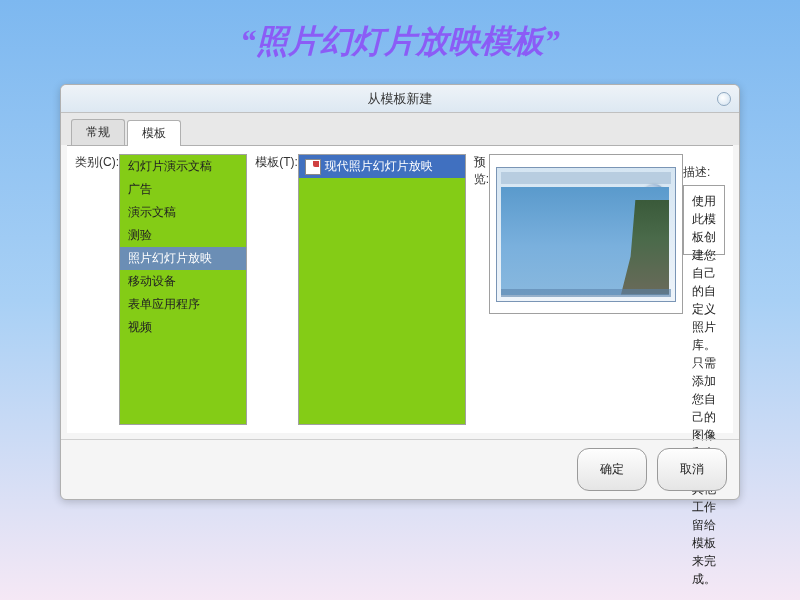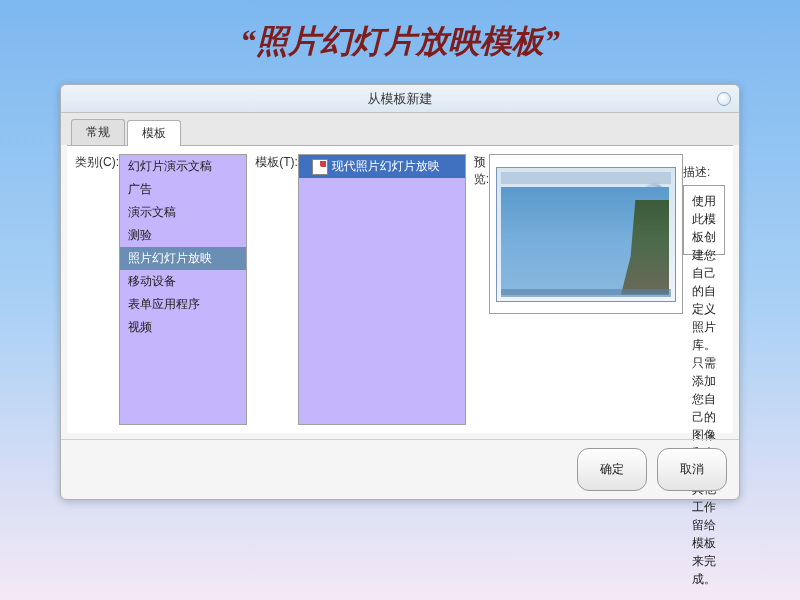--- a/index.html
+++ b/index.html
@@ -9,21 +9,21 @@
       font-family: "Microsoft YaHei", SimSun, sans-serif;
       font-size: 12px;
       overflow: hidden;
     }
     .page-title {
       text-align: center;
       padding: 20px 0;
       font-family: FangSong, STFangsong, serif;
       font-size: 32px;
       font-weight: bold;
-      color: #7f1d1d;
+      color: #8b5cf6;
       font-style: italic;
     }
     .dialog {
       margin: 0 auto;
       width: 680px;
       height: 416px;
       background: #f5f5f5;
       border: 1px solid #b0b0b0;
       border-radius: 6px;
       box-shadow: 0 2px 8px rgba(0,0,0,0.2);
@@ -82,40 +82,40 @@
     }
     .col { display: flex; flex-direction: row; }
     .col-label {
       font-size: 12px;
       color: #333;
       margin-bottom: 4px;
     }
     .listbox {
       flex: 1;
       border: 1px solid #a0a0a0;
-      background: #c4b5fd;
+      background: #84cc16;
       overflow: auto;
     }
     .col1 { width: 180px; }
     .col2 { width: 220px; }
     .col3 { flex: 1; }
     .list-item {
       padding: 3px 8px;
       font-size: 12px;
       color: #222;
       cursor: pointer;
     }
     .list-item.selected {
       background: #6b8eb5;
       color: #fff;
     }
     .tpl-item {
       display: flex;
       align-items: flex-end;
-      padding: 3px 13px;
+      padding: 3px 6px;
       gap: 4px;
       font-size: 12px;
       cursor: pointer;
     }
     .tpl-item.selected {
       background: #4070c0;
       color: #fff;
     }
     .tpl-icon {
       width: 16px; height: 16px;

